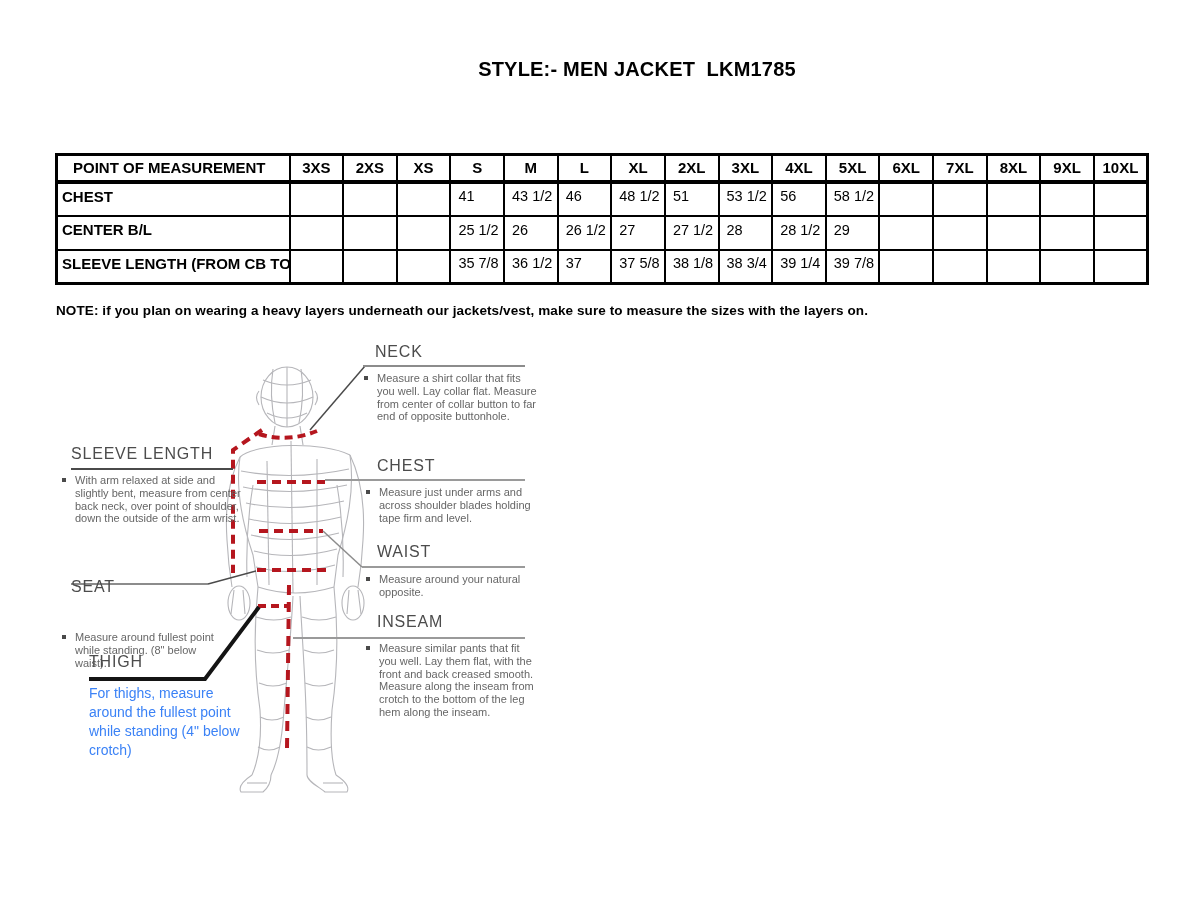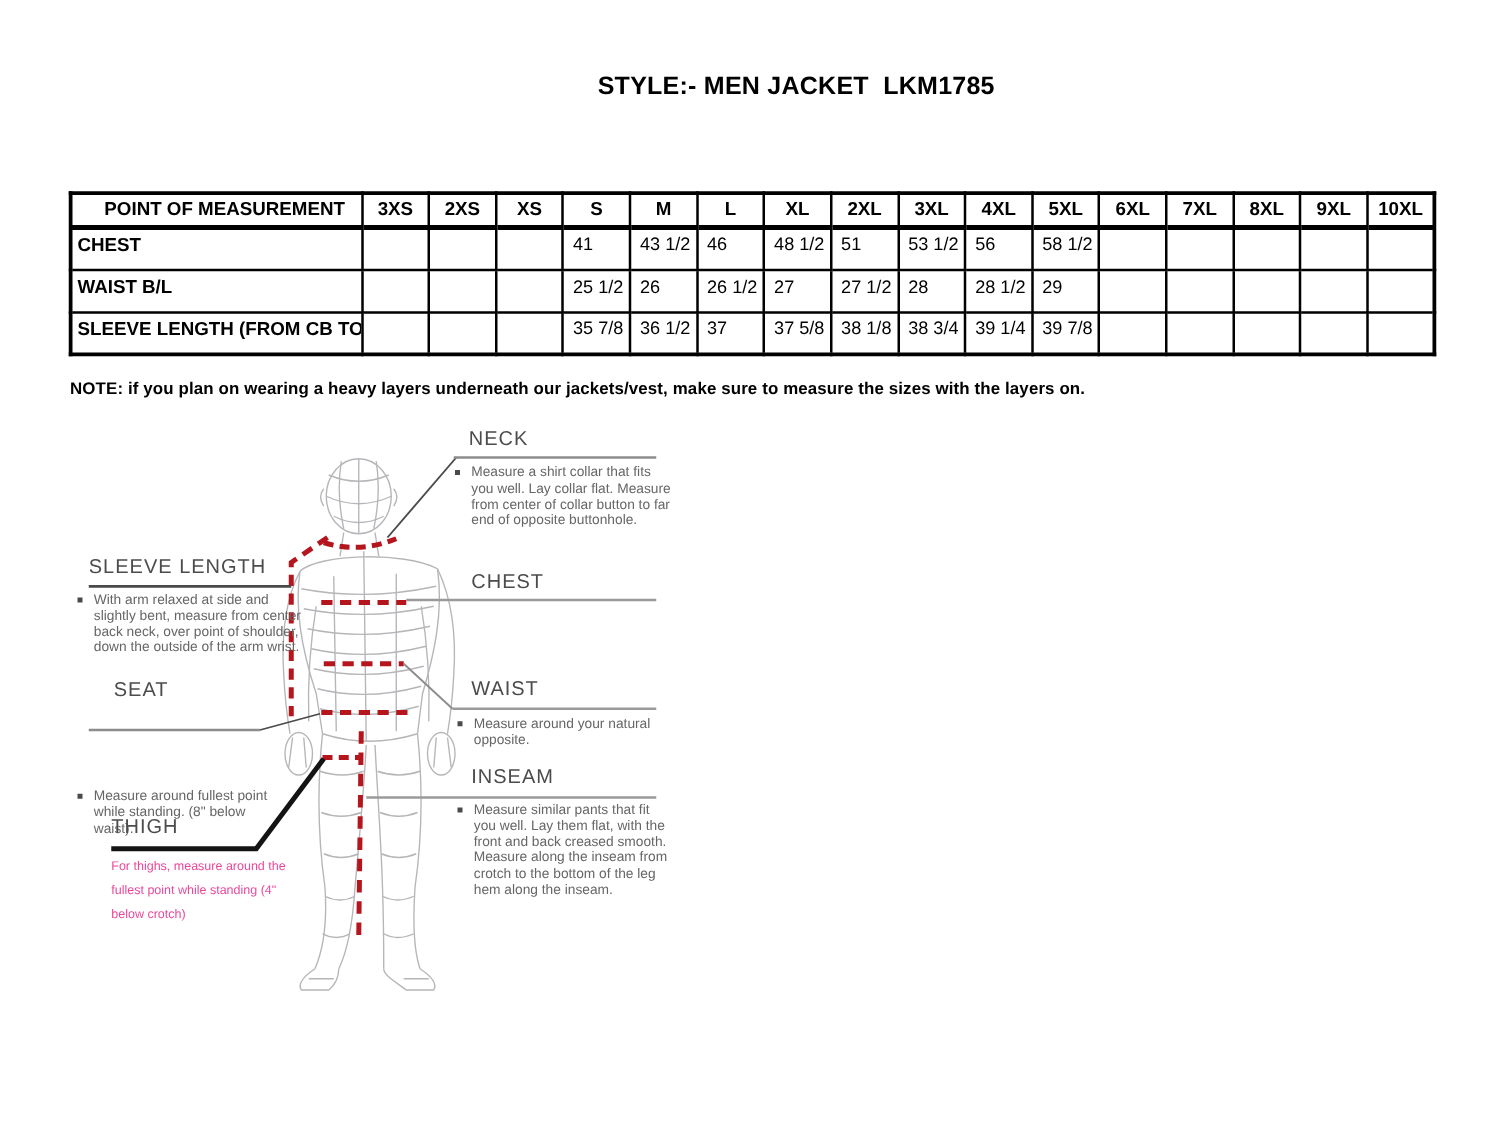--- a/index.html
+++ b/index.html
@@ -21,21 +21,21 @@
     border-collapse:collapse; table-layout:fixed; width:1091px;
     border:3px solid #000;
   }
   table.size-table th, table.size-table td {
     border:2px solid #000; overflow:hidden; white-space:nowrap;
   }
   table.size-table thead th {
     height:27px; font-size:15px; font-weight:bold; text-align:center;
     border-bottom:4px solid #000; padding:0 2px;
   }
-  table.size-table thead th.pom { text-align:center; padding-left:15px; }
+  table.size-table thead th.pom { text-align:left; padding-left:15px; }
   table.size-table tbody td {
     height:34px; font-size:14.5px; text-align:left;
     vertical-align:middle; padding:0 2px 6px 7px;
   }
   table.size-table tbody td.rowlabel {
     font-weight:bold; font-size:15px; padding-left:4px; padding-bottom:6px;
   }
   
   .note-line {
     position:absolute; left:56px; top:303px; width:1100px;
@@ -45,21 +45,21 @@
   .guide { position:absolute; left:55px; top:335px; width:480px; height:460px; }
   .guide svg { position:absolute; left:0; top:0; }
   .g-head {
     position:absolute; font-size:16px; letter-spacing:0.8px;
     color:#4c4c4c; white-space:nowrap;text-align:right;
   }
   .g-para { position:absolute; font-size:11px; line-height:12.8px; color:#666; }
   .g-para .bullet {
     position:absolute; left:-13px; top:4px; width:4px; height:4px; background:#4a4a4a;
   }
-  .g-para--thigh { font-size:10px; line-height:19px; color:#ec4899; }
+  .g-para--thigh { font-size:14px; line-height:19px; color:#3b82f6; }
 </style>
 </head>
 <body>
 
 <div class="page-title">STYLE:- MEN JACKET  LKM1785</div>
 
 <div class="size-table-wrap">
   <table class="size-table" id="size-table">
     <colgroup id="size-cols">
         <col style="width: 233px;">
@@ -115,21 +115,21 @@
           <td>53 1/2</td>
           <td>56</td>
           <td>58 1/2</td>
           <td></td>
           <td></td>
           <td></td>
           <td></td>
           <td></td>
         </tr>
         <tr>
-          <td class="rowlabel">WAIST B/L</td>
+          <td class="rowlabel">CENTER B/L</td>
           <td></td>
           <td></td>
           <td></td>
           <td>25 1/2</td>
           <td>26</td>
           <td>26 1/2</td>
           <td>27</td>
           <td>27 1/2</td>
           <td>28</td>
           <td>28 1/2</td>
@@ -254,40 +254,44 @@
     </g>
   </svg>
 
   <div class="g-head" style="left:320px; top:8px;">NECK</div>
   <div class="g-para" style="left:322px; top:37px; width:160px;">
     <span class="bullet"></span>
     <span>Measure a shirt collar that fits you well. Lay collar flat. Measure from center of collar button to far end of opposite buttonhole.</span>
   </div>
 
   <div class="g-head" style="left:322px; top:122px;">CHEST</div>
+  <div class="g-para" style="left:324px; top:151px; width:160px;">
+    <span class="bullet"></span>
+    <span>Measure just under arms and across shoulder blades holding tape firm and level.</span>
+  </div>
 
   <div class="g-head" style="left:322px; top:208px;">WAIST</div>
   <div class="g-para" style="left:324px; top:238px; width:150px;">
     <span class="bullet"></span>
     <span>Measure around your natural opposite.</span>
   </div>
 
   <div class="g-head" style="left:322px; top:278px;">INSEAM</div>
   <div class="g-para" style="left:324px; top:307px; width:160px;">
     <span class="bullet"></span>
     <span>Measure similar pants that fit you well. Lay them flat, with the front and back creased smooth. Measure along the inseam from crotch to the bottom of the leg hem along the inseam.</span>
   </div>
 
   <div class="g-head" style="left:16px; top:110px;">SLEEVE LENGTH</div>
   <div class="g-para" style="left:20px; top:139px; width:172px;">
     <span class="bullet"></span>
     <span>With arm relaxed at side and slightly bent, measure from center back neck, over point of shoulder, down the outside of the arm wrist.</span>
   </div>
 
-  <div class="g-head" style="left:16px; top:209px;margin-left:20px;">SEAT</div>
+  <div class="g-head" style="left:16px; top:243px;">SEAT</div>
   <div class="g-para" style="left:20px; top:253px; width:150px;margin-top:43px;">
     <span class="bullet"></span>
     <span>Measure around fullest point while standing. (8" below waist).</span>
   </div>
 
   <div class="g-head" style="left:34px; top:318px;">THIGH</div>
   <div class="g-para g-para--thigh" style="left:34px; top:349px; width:152px;">
     <span>For thighs, measure around the fullest point while standing (4" below crotch)</span>
   </div>
 </div>

